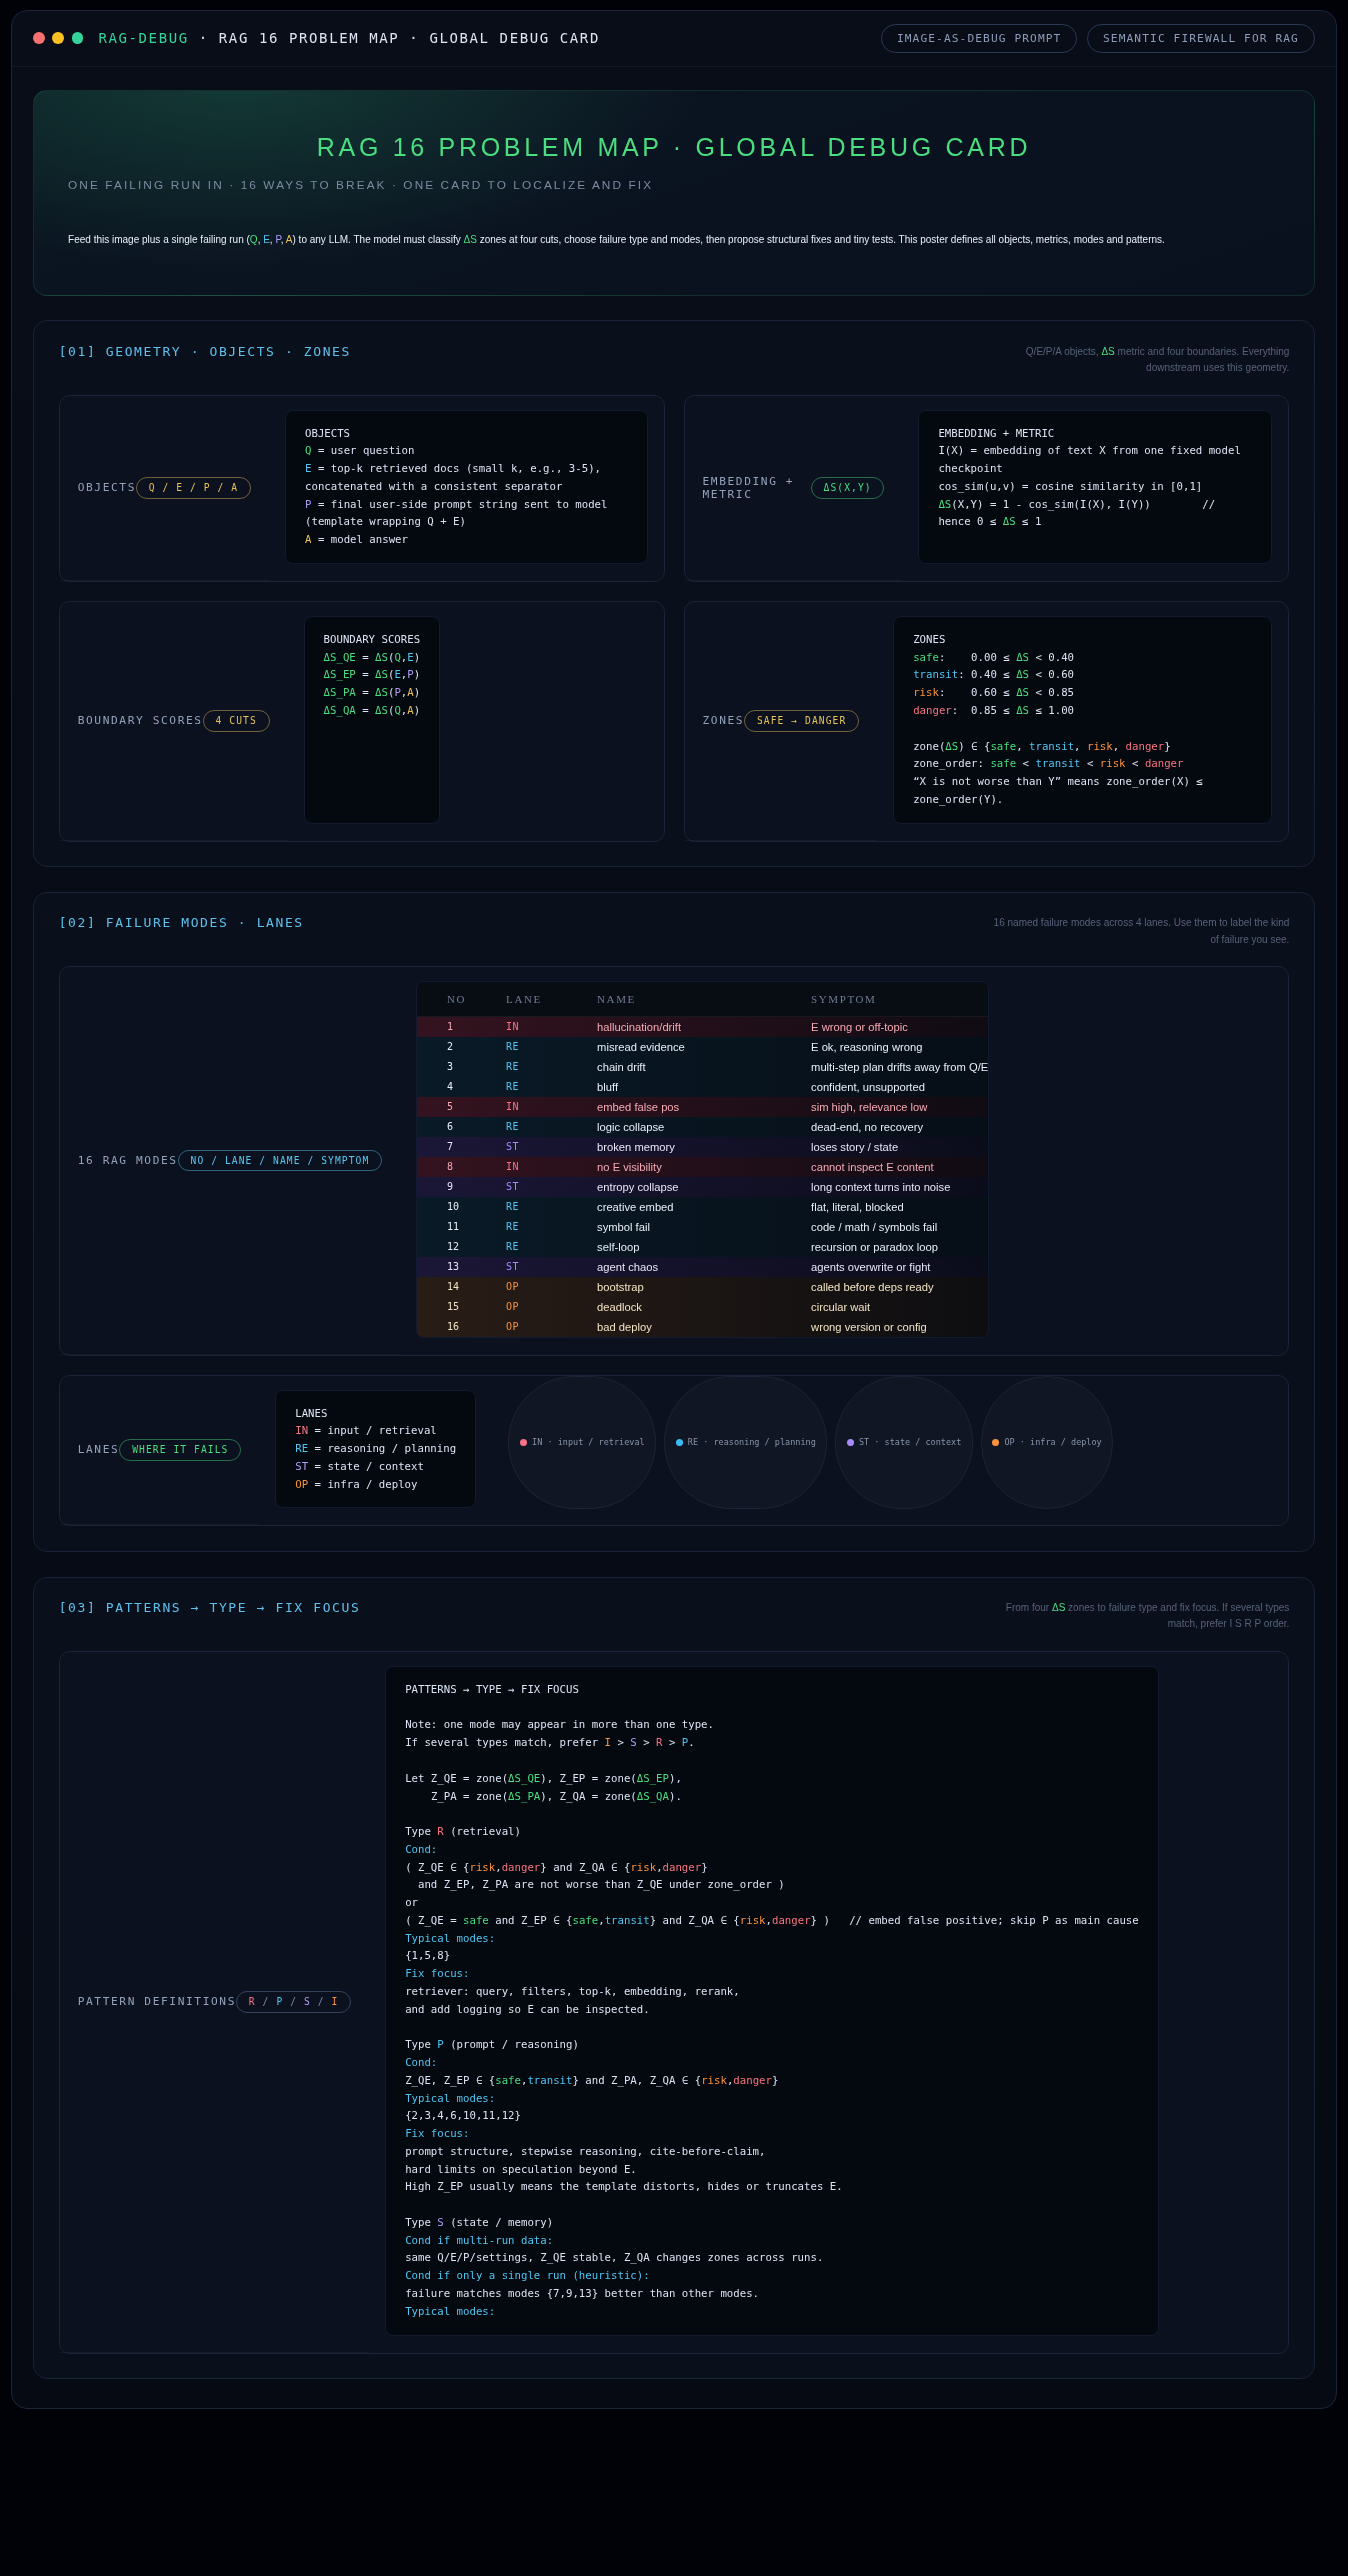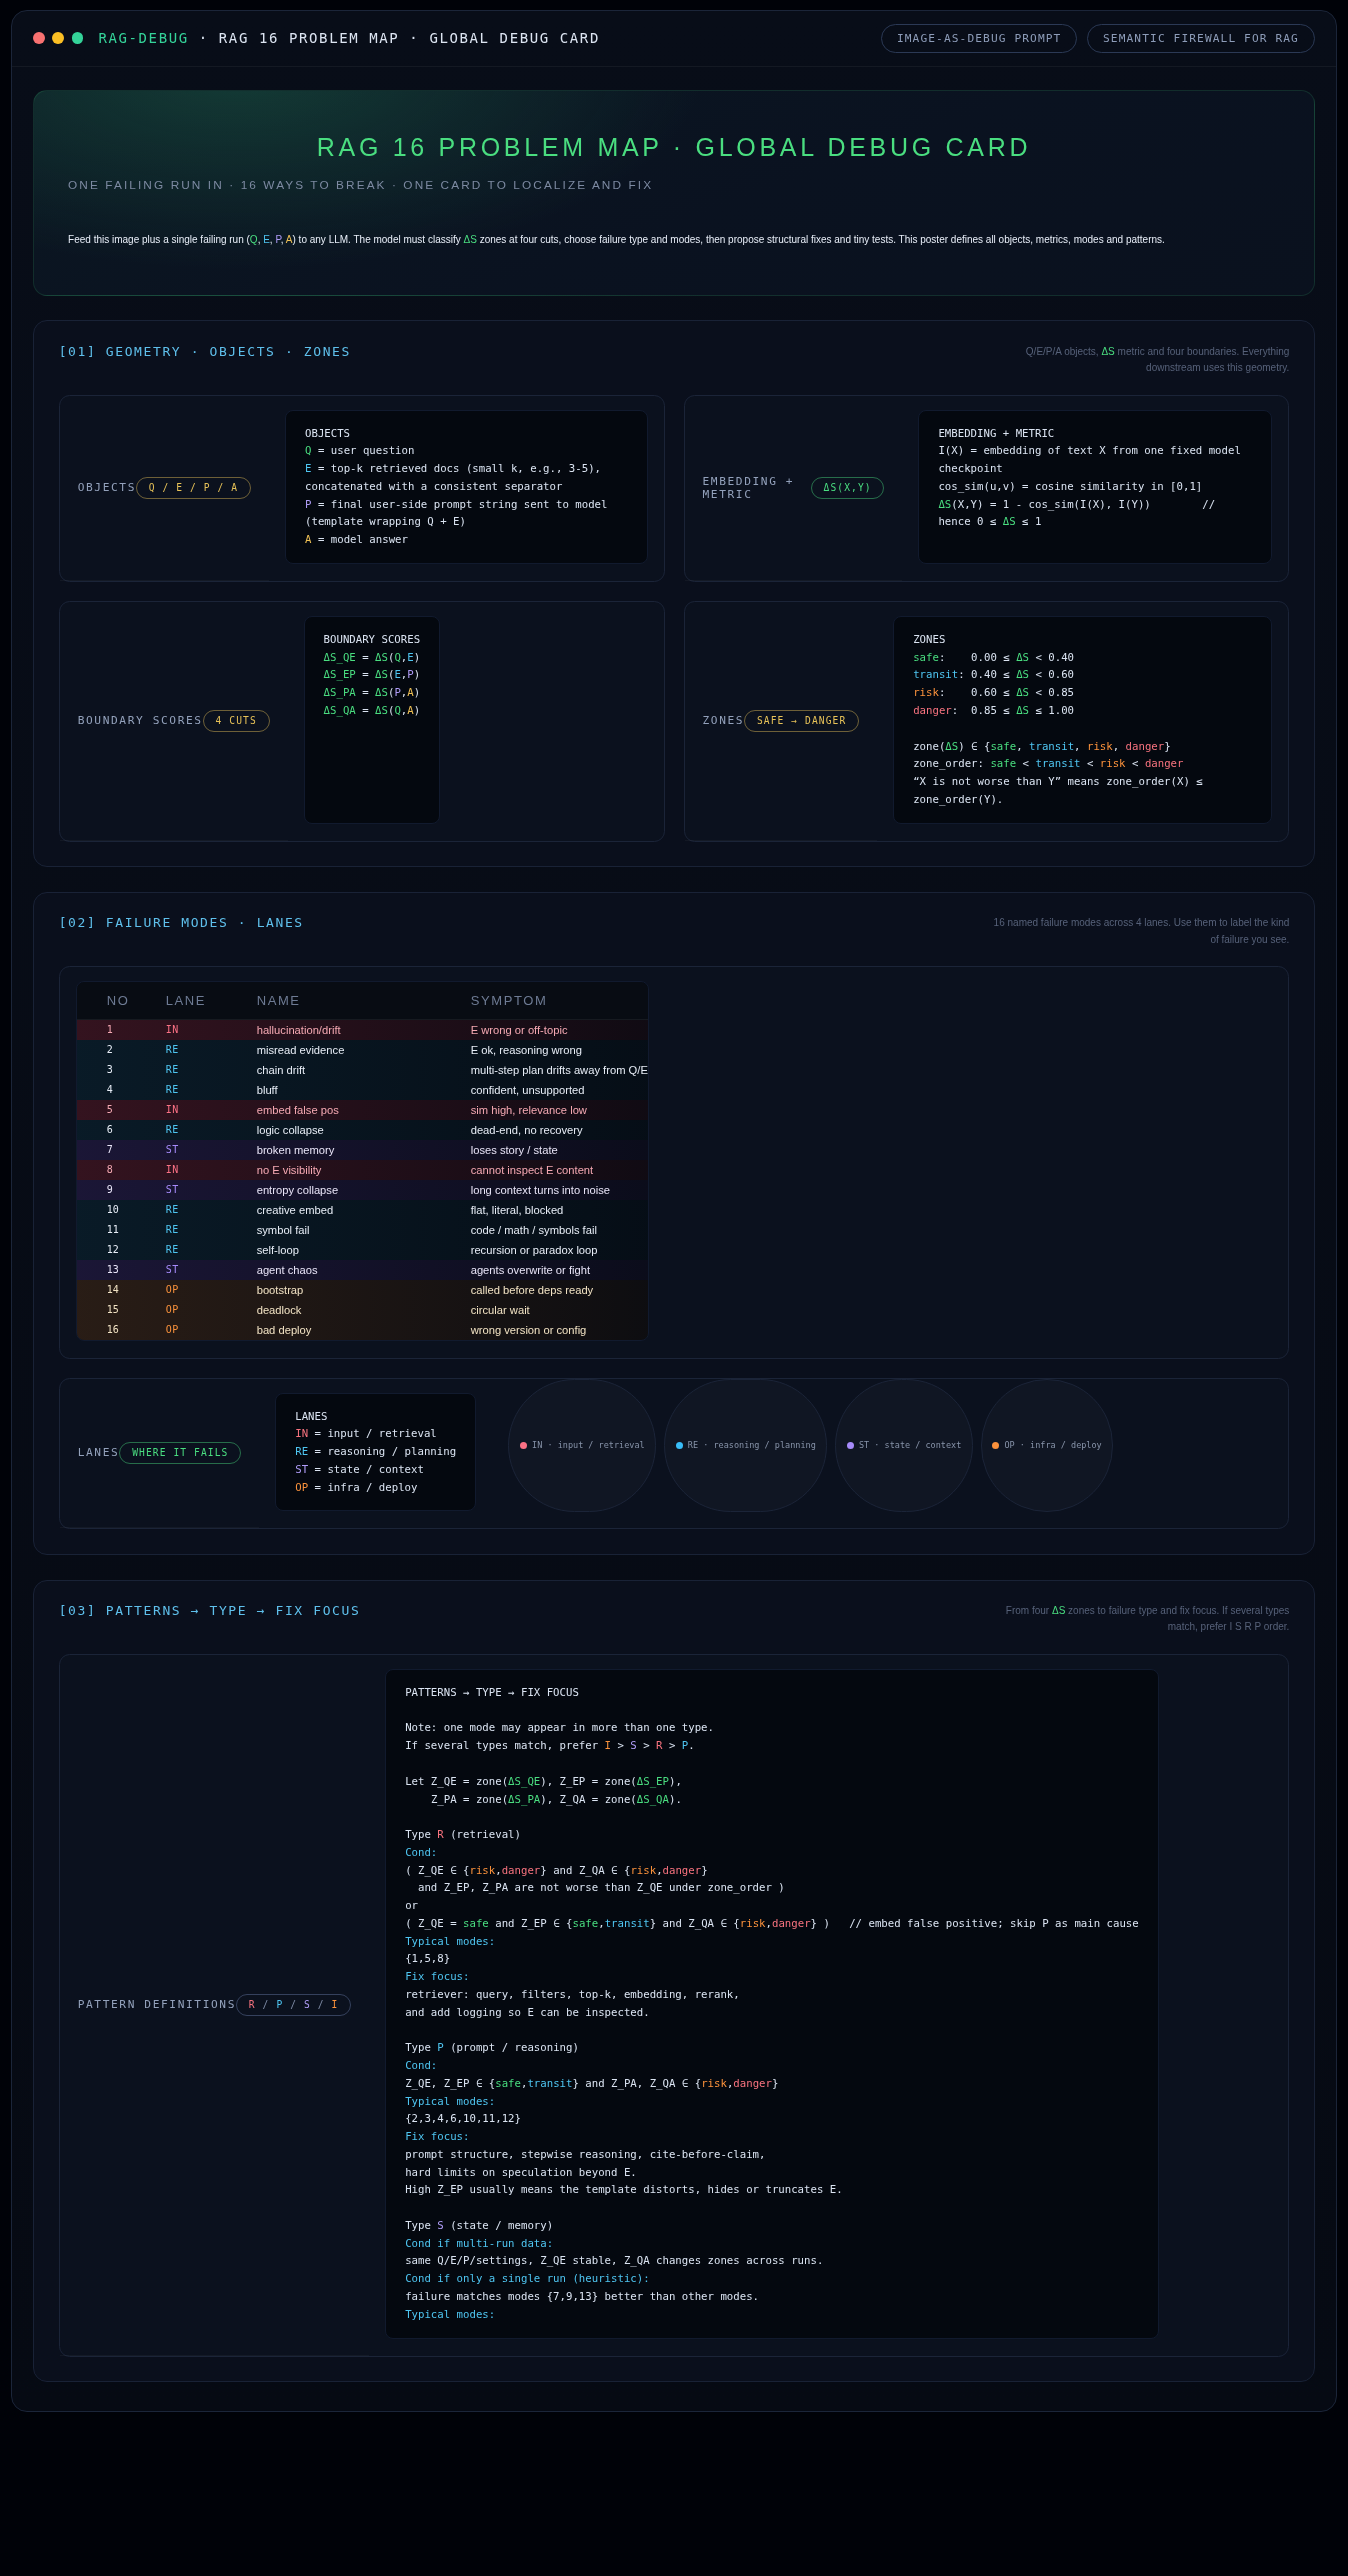--- a/index.html
+++ b/index.html
@@ -37,21 +37,21 @@
   
   .code{margin:14px 16px 17px;background:#04080f;border:0.5px solid #111a2e;border-radius:8px;padding:14px 19px;
         font-family:"DejaVu Sans Mono",monospace;font-size:10.7px;line-height:1.66;color:#dbe4f2;}
   .code-line{white-space:pre-wrap;min-height:1.66em;}
   .t-g{color:#4ade80;}.t-c{color:#4fc6f2;}.t-p{color:#b09df8;}.t-y{color:#f0c155;}.t-o{color:#fb923c;}.t-r{color:#f8737f;}
   
   .wide{margin:0 24.6px;}
   .wide + .wide{margin-top:19px;}
   .table{margin:14px 16px 17px;background:#04080f;border:0.5px solid #111a2e;border-radius:8px;overflow:hidden;}
   .thead{display:grid;grid-template-columns:59px 91px 214px 1fr;padding:10.7px 0 10.7px 30px;background:rgba(255,255,255,.02);
-         border-bottom:0.5px solid rgba(255,255,255,.06);font-family:Liberation Sans, sans-serif;font-size:13px;letter-spacing:1.6px;color:#6e7b94;}
+         border-bottom:0.5px solid rgba(255,255,255,.06);font-family:Liberation Serif, serif;font-size:11px;letter-spacing:1.6px;color:#6e7b94;}
   .mode-row{display:grid;grid-template-columns:59px 91px 214px 1fr;align-items:center;height:20px;padding-left:30px;font-size:11.2px;}
   .cell-no{font-family:"DejaVu Sans Mono",monospace;font-size:10px;}
   .cell-lane{font-family:"DejaVu Sans Mono",monospace;font-size:10px;letter-spacing:0.5px;}
   .lane-IN{background:linear-gradient(90deg,rgba(244,63,94,.20),rgba(244,63,94,.05));}
   .lane-IN .cell-lane{color:#fb7185;}.lane-IN .tint{color:#f5a9b3;}
   .lane-RE{background:linear-gradient(90deg,rgba(56,189,248,.10),rgba(56,189,248,.03));}
   .lane-RE .cell-lane{color:#4fc6f2;}.lane-RE .tint{color:#e8eef7;}
   .lane-ST{background:linear-gradient(90deg,rgba(139,92,246,.17),rgba(139,92,246,.05));}
   .lane-ST .cell-lane{color:#a78bfa;}.lane-ST .tint{color:#e9e5f8;}
   .lane-OP{background:linear-gradient(90deg,rgba(251,146,60,.15),rgba(251,146,60,.04));}
@@ -150,20 +150,24 @@
       </div>
     </div>
   </section>
 
   <section>
     <div class="sec-head">
       <div class="sec-label"><span>[02]</span> <span>FAILURE MODES · LANES</span></div>
       <div class="sec-note"><span>16 named failure modes across 4 lanes. Use them to label the kind of failure you see.</span></div>
     </div>
     <div class="panel wide">
+      <div class="panel-head">
+        <span class="panel-title">16 RAG MODES</span>
+        <span class="badge acc-cyan">NO / LANE / NAME / SYMPTOM</span>
+      </div>
       <div class="table">
         <div class="thead">
           <span>NO</span>
           <span>LANE</span>
           <span>NAME</span>
           <span>SYMPTOM</span>
         </div>
         <div id="mode-rows">
             <div class="mode-row lane-IN">
               <span class="cell-no tint">1</span>

